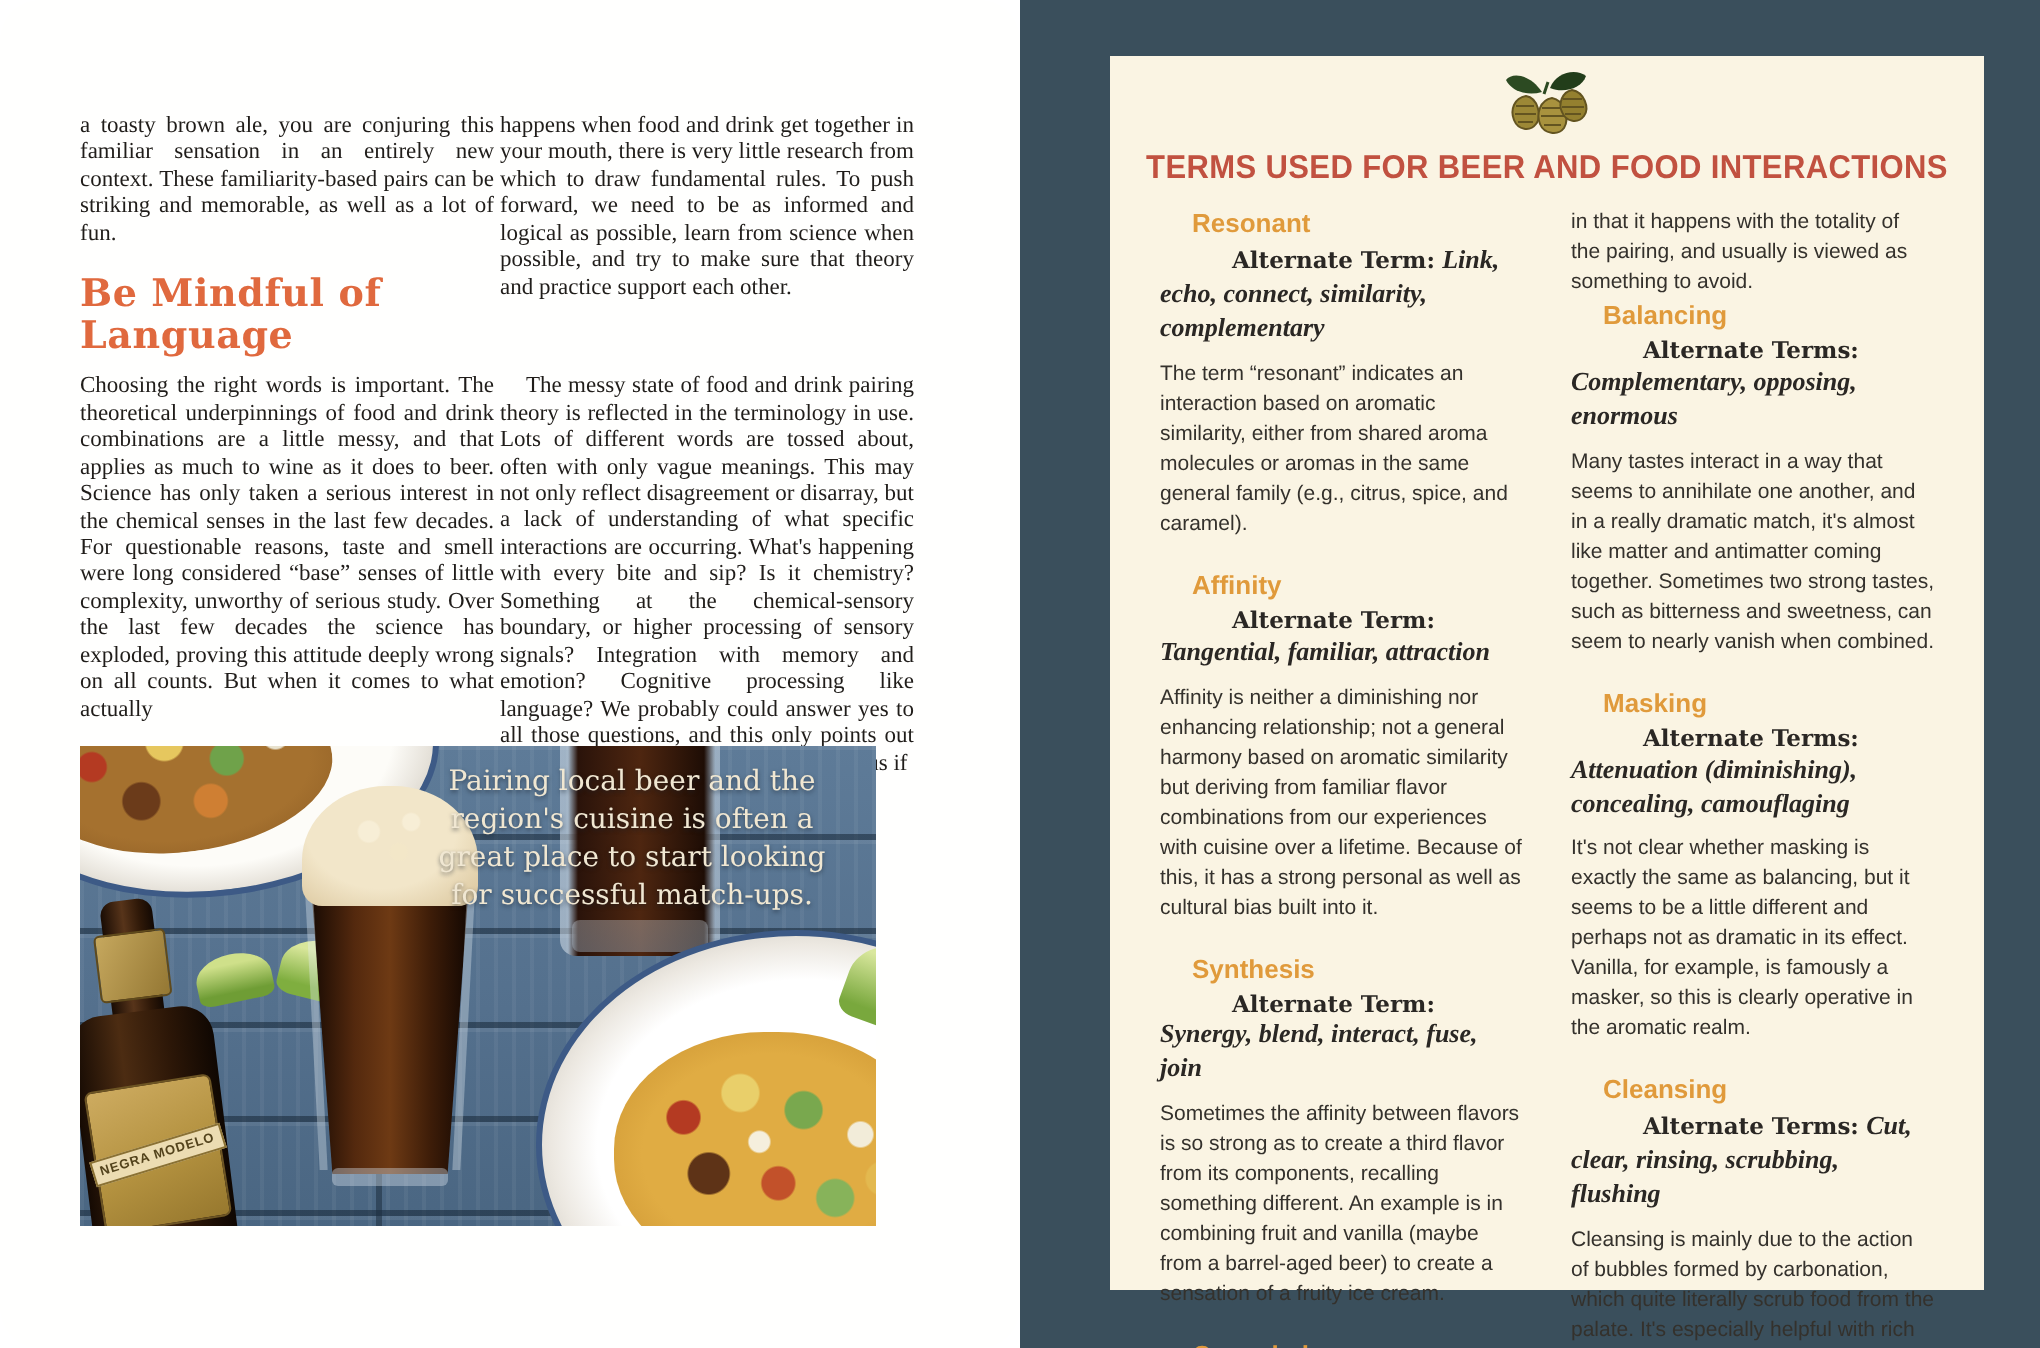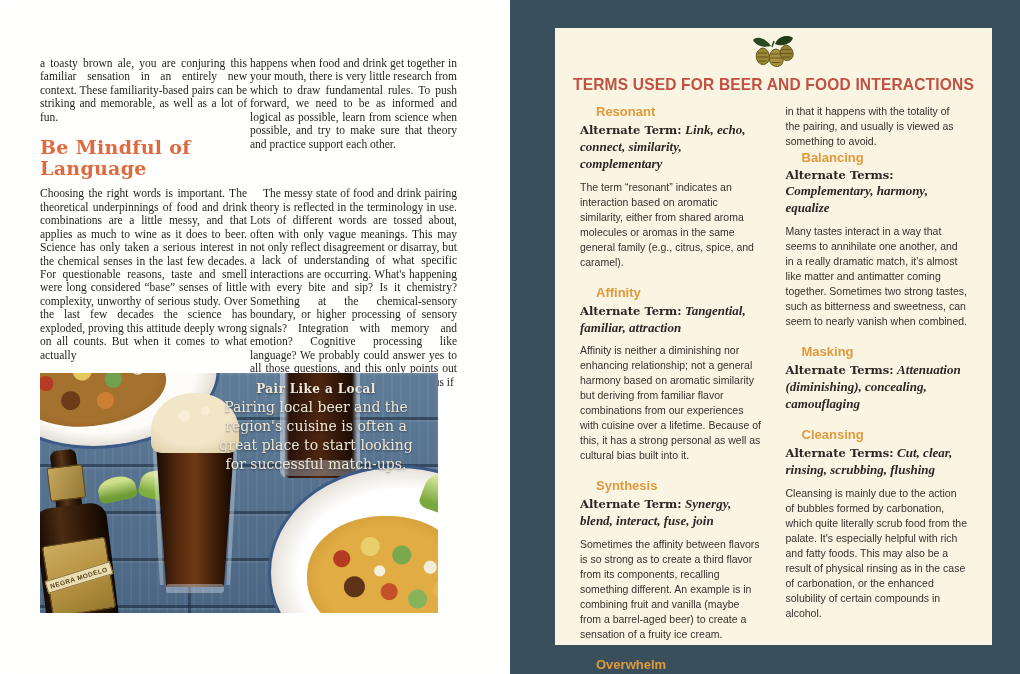--- a/index.html
+++ b/index.html
@@ -112,21 +112,21 @@
   .right-page { position:absolute; left:510px; top:0; width:510px; height:674px; background:#3a4f5c; }
   .cream-box { position:absolute; left:45px; top:28px; width:437px; height:617px; background:#faf4e3; }
   .hops { display:block; margin:7px auto 2px; }
   .box-title { text-align:center; font:700 16.5px "Liberation Sans", sans-serif; color:#c15140;
                letter-spacing:.2px; transform:scaleX(.94); margin-bottom:8px; }
   .terms-grid { display:flex; gap:24px; padding:2px 25px 0; }
   .tcol { width:182px; }
   .term { margin-bottom:15px; }
   .term-name { font:700 13px "Liberation Sans", sans-serif; color:#e09a3b; margin-bottom:3px;margin-left:16px; }
   .alt-line { font-family:"DejaVu Serif", serif; font-size:11.5px; line-height:1.3; color:#2a2724; margin-bottom:7px; }
-  .alt-label { font-weight:700; }
+  .alt-label { font-weight:700;margin-left:36px; }
   .alt-terms { font-family:"Liberation Serif", serif; font-style:italic; font-size:13px;font-weight:bold; }
   .term-body { font:10.5px/1.43 "Liberation Sans", sans-serif; color:#34312c; }
   .continuation { margin-bottom:1px; }
 </style>
 </head>
 <body>
 
 <div class="spread">
 
   <div class="left-page">
@@ -170,21 +170,20 @@
         <div class="pint-foam"></div>
         <div class="pint-base"></div>
       </div>
 
       <div class="plate2">
         <div class="tostada"></div>
         <div class="lime2"></div>
       </div>
 
       <div class="photo-caption">
-        <div class="cap-title">Pair Like a Local</div>
         <div class="cap-body">Pairing local beer and the region's cuisine is often a great place to start looking for successful match-ups.</div>
       </div>
     </div>
 
     <div class="footer">
       <span class="pagenum">184</span>
       <span class="section">BEER AND FOOD</span>
     </div>
   </div>
 
@@ -237,30 +236,31 @@
 
           </div>
         </div>
 
         <div class="tcol">
           <div class="term-body continuation">in that it happens with the totality of the pairing, and usually is viewed as something to avoid.</div>
           <div class="term">
             <div class="term-name">Balancing</div>
             <div class="alt-line">
               <span class="alt-label">Alternate Terms:</span>
-              <span class="alt-terms">Complementary, harmony, equalize</span>
+              <span class="alt-terms">Complementary, opposing, enormous</span>
             </div>
             <div class="term-body">Many tastes interact in a way that seems to annihilate one another, and in a really dramatic match, it's almost like matter and antimatter coming together. Sometimes two strong tastes, such as bitterness and sweetness, can seem to nearly vanish when combined.</div>
           </div>
           <div class="term">
             <div class="term-name">Masking</div>
             <div class="alt-line">
               <span class="alt-label">Alternate Terms:</span>
               <span class="alt-terms">Attenuation (diminishing), concealing, camouflaging</span>
             </div>
+            <div class="term-body">It's not clear whether masking is exactly the same as balancing, but it seems to be a little different and perhaps not as dramatic in its effect. Vanilla, for example, is famously a masker, so this is clearly operative in the aromatic realm.</div>
           </div>
           <div class="term">
             <div class="term-name">Cleansing</div>
             <div class="alt-line">
               <span class="alt-label">Alternate Terms:</span>
               <span class="alt-terms">Cut, clear, rinsing, scrubbing, flushing</span>
             </div>
             <div class="term-body">Cleansing is mainly due to the action of bubbles formed by carbonation, which quite literally scrub food from the palate. It's especially helpful with rich and fatty foods. This may also be a result of physical rinsing as in the case of carbonation, or the enhanced solubility of certain compounds in alcohol.</div>
           </div>
 

